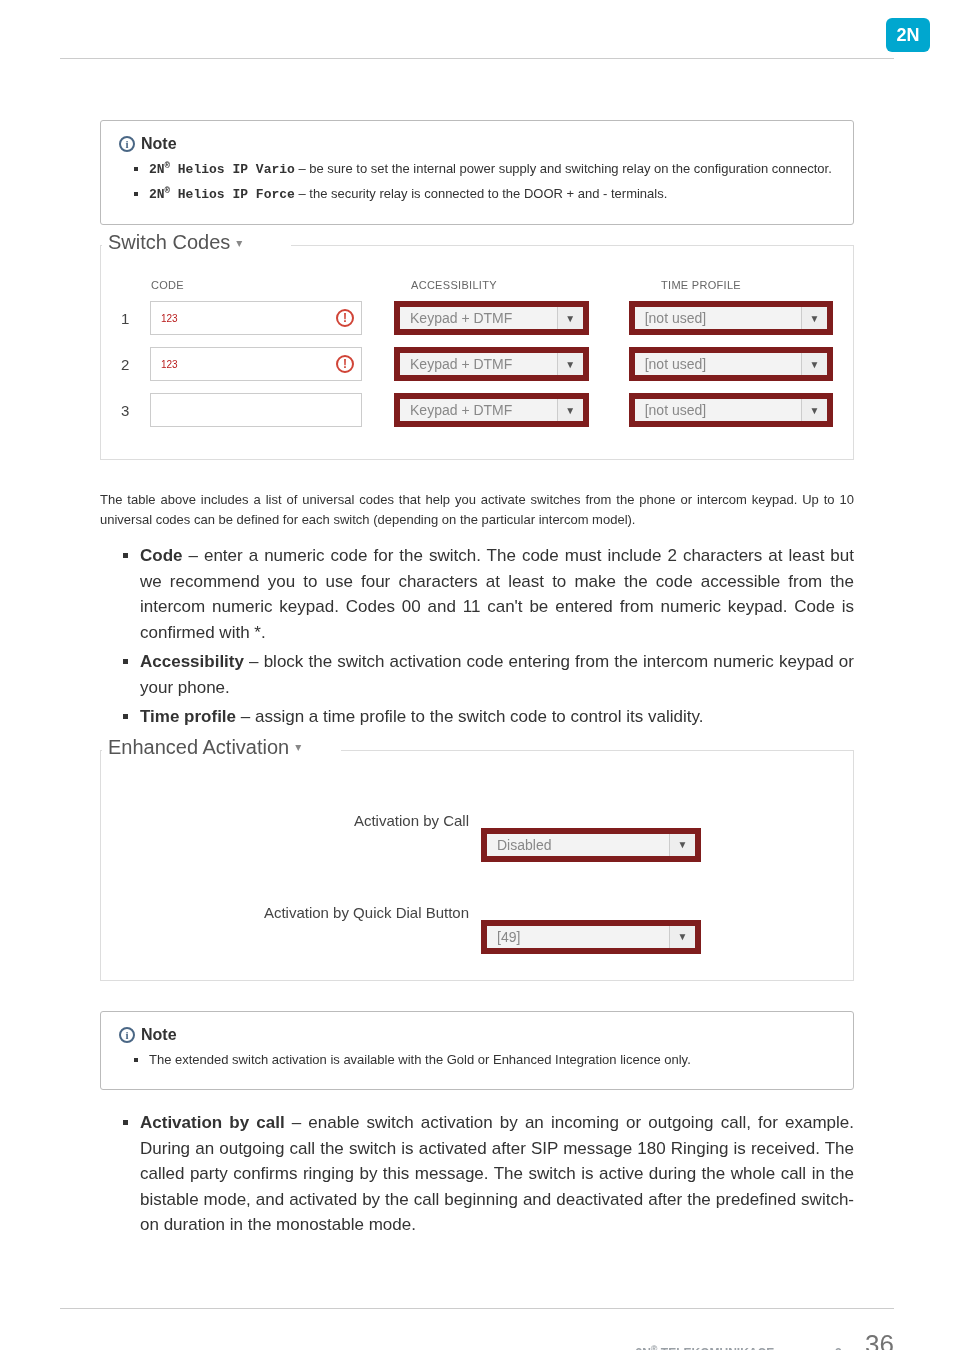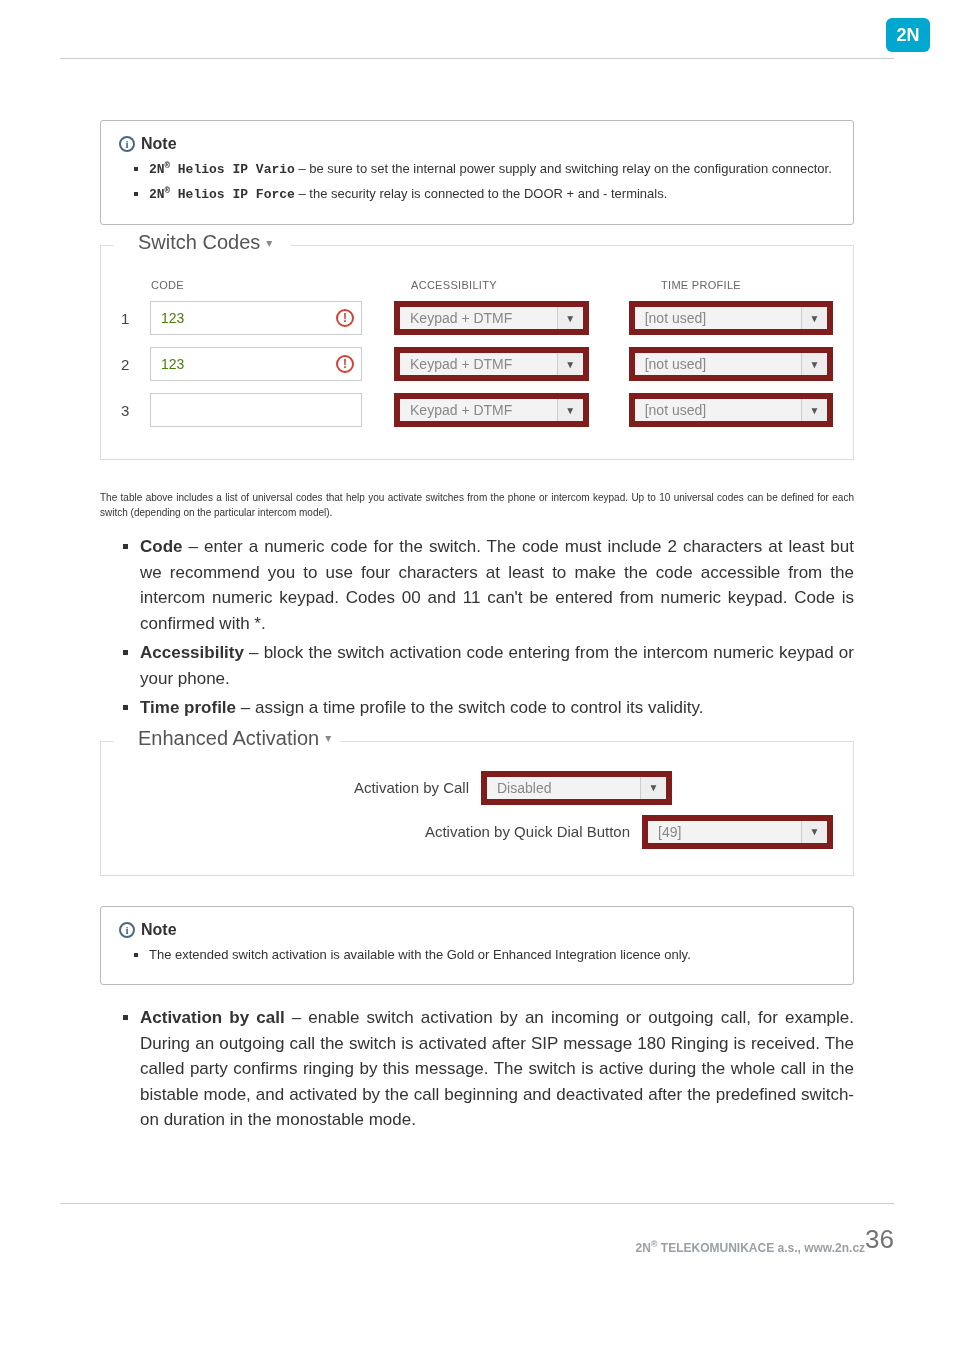--- a/index.html
+++ b/index.html
@@ -80,21 +80,21 @@
   .panel::before, .panel::after {
     content: "";
     position: absolute;
     top: 0;
     height: 1px;
     background: #ddd;
   }
   .panel-title {
     position: absolute;
     top: -14px;
-    left: 31px;
+    left: 1px;
     background: #fff;
     padding: 0 6px;
     font-size: 20px;
     font-weight: 300;
     color: #555;
     font-family: "Segoe UI", Arial, sans-serif;
     display: flex; align-items: center; gap: 6px;
   }
   .panel-title .chev {
     font-size: 12px;
@@ -132,22 +132,22 @@
   .ti-wrap {
     position: relative;
     width: 220px;
     margin-right: 32px;
   }
   .ti {
     width: 100%;
     height: 34px;
     border: 1px solid #ccc;
     padding: 0 30px 0 10px;
-    font-size: 14px;
-    color: #4d7c0f;
+    font-size: 10px;
+    color: #b91c1c;
     background: #fff;
   }
   .ti-warn {
     position: absolute;
     right: 8px;
     top: 50%;
     transform: translateY(-50%);
     width: 18px; height: 18px;
     border: 2px solid #d04437;
     border-radius: 50%;
@@ -174,21 +174,21 @@
     width: 26px;
     border-left: 1px solid #ccc;
     display: flex; align-items: center; justify-content: center;
     font-size: 10px;
     color: #555;
     background: #eee;
   }
 
   
   .para {
-    font-size: 10px;
+    font-size: 13px;
     line-height: 1.5;
     margin: 6px 40px 14px 40px;
     text-align: justify;
   }
   .desc-ul {
     margin: 0 40px 20px 80px;
     padding: 0;
   }
   .desc-ul li {
     list-style: square;
@@ -199,30 +199,30 @@
   }
   .desc-ul li strong { font-weight: bold; }
 
   
   .ext-panel .top-right-line { left: 240px; }
   .ext-row {
     display: flex;
     align-items: center;
     margin: 20px 0 6px 0;
   }
-  .ext-row + .ext-row { margin-top: 10px; justify-content: flex-end; }
+  .ext-row + .ext-row { margin-top: 10px; }
   .ext-label {
     width: 360px;
     text-align: right;
     padding-right: 12px;
     font-size: 15px;
     color: #444;
     font-family: "Segoe UI", Arial, sans-serif;
   }
-  .ext-sel { width: 191px; }
+  .ext-sel { width: 220px; margin-top: 48px; }
 
   
   .footer {
     display: flex;
     justify-content: flex-end;
     align-items: flex-end;
     padding: 20px 60px 30px 48px;
     font-size: 12px;
   }
   .footer .left {

